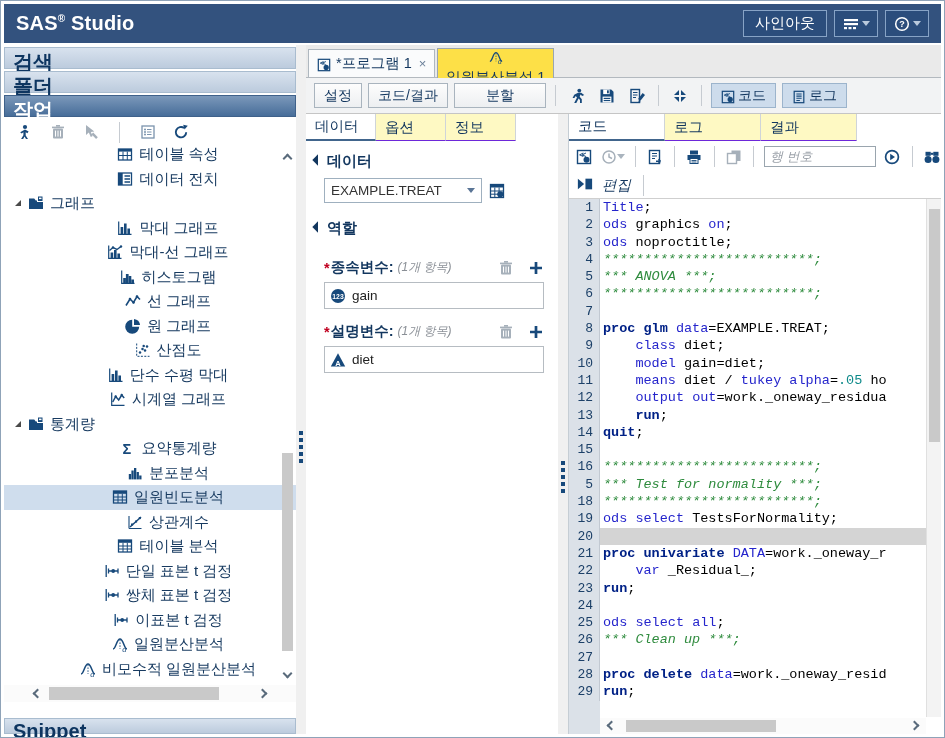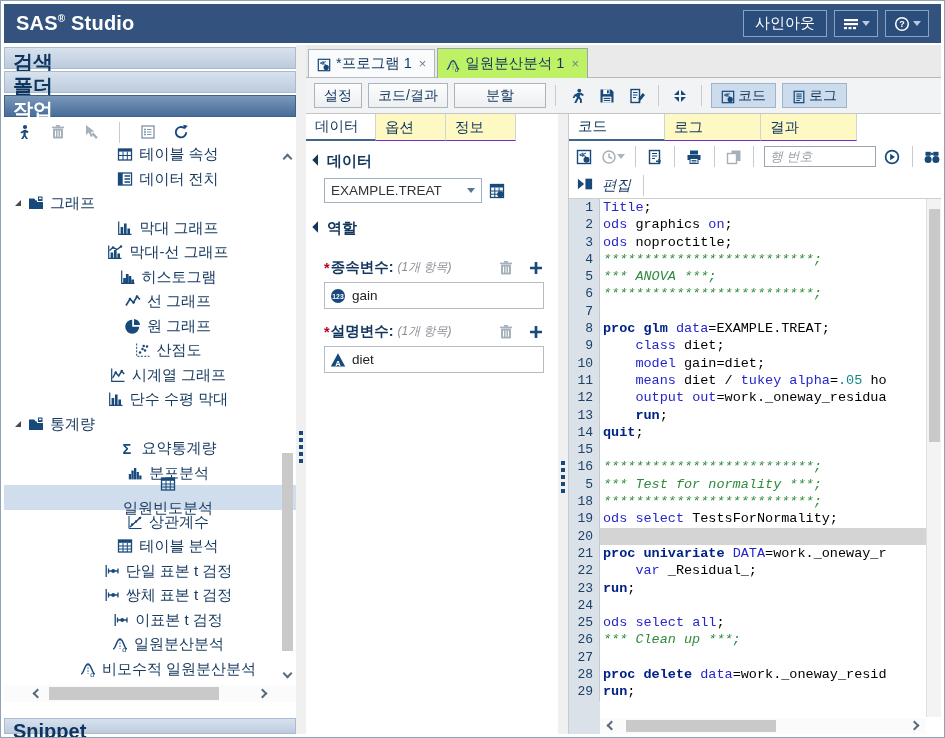--- a/index.html
+++ b/index.html
@@ -22,21 +22,21 @@
   
   .sidebar { width:292px; display:flex; flex-direction:column; background:#fff; }
   .acc { height:22px; margin-top:2px; background:linear-gradient(#d8e2ee,#bccbdd); border:1px solid #a9bccf; font-weight:bold; font-size:20px; color:#0d3560; padding:1px 0 0 8px; flex:none; cursor:pointer; }
   .acc.active { background:linear-gradient(#7b98ba,#476d99); color:#fff; border-color:#3f618a; }
   .task-toolbar { height:30px; display:flex; align-items:center; gap:17px; padding-left:13px; flex:none; background:#fff; }
   .tree { flex:1; position:relative; overflow:hidden; }
   .tree-inner { margin-top:-5px; }
   .trow { height:24.5px; display:flex; align-items:center; gap:6px; font-size:15px; color:#173a60; cursor:pointer; white-space:nowrap; }
   .trow.lv0 { padding-left:10px; }
   .trow.lv1 { padding-left:36px;justify-content:center; }
-  .trow.sel { background:#cfdded;flex-direction:column; }
+  .trow.sel { background:#cfdded; }
   .tlabel { padding-top:1px; }
   .caret { display:inline-flex; width:8px; height:8px; }
 
   .ic { display:inline-flex; width:16px; height:16px; color:#17497b; flex:none; }
   .ic.gray { color:#a6b0ba; }
   .ic.steel { color:#7a93ad; }
   .ic.sm { width:14px; height:14px; }
 
   
   .vsb { position:absolute; right:1px; top:2px; bottom:2px; width:15px; }
@@ -56,21 +56,21 @@
 
   
   .vsplit { width:10px; background:#f0f0f0; position:relative; flex:none; }
   .vsplit .dots { position:absolute; left:3px; top:56%; display:flex; flex-direction:column; gap:3px; }
   .vsplit .dots i { width:4px; height:4px; background:#17497b; }
 
   
   .main { flex:1; display:flex; flex-direction:column; overflow:hidden; }
   .tabbar { height:33px; background:#eaeaea; display:flex; align-items:flex-end; padding-left:2px; gap:2px; border-bottom:1px solid #b3b9bf; }
   .tab { height:28px; display:flex; align-items:center; gap:5px; padding:0 8px; border:1px solid #aeb7bf; border-bottom:none; background:#fafbfc; font-size:14.5px; color:#12365e; cursor:pointer; white-space:nowrap; }
-  .tab.active { background:#bef264; margin-bottom:-1px; height:30px; border-color:#9aa6b0; }
+  .tab.active { background:#fde047; margin-bottom:-1px; height:30px; border-color:#9aa6b0;flex-direction:column; }
   .tab .x { color:#6b8099; font-size:13px; margin-left:2px; }
   .toolbar { height:36px; background:#f2f3f4; border-bottom:1px solid #c5c5c5; display:flex; align-items:center; padding-left:8px; gap:6px; flex:none; }
   .tbtn { height:25px; border:1px solid #a9b4be; background:linear-gradient(#fdfdfd,#edeff1); color:#12365e; font-size:14px; padding:0 9px; cursor:pointer; font-family:inherit; }
   .tbtn.wide { width:92px; }
   .tbtn.pressed { background:#cddcec; border-color:#9cb4cc; display:flex; align-items:center; gap:3px; }
   .vsep { width:1px; height:21px; background:#c6cbd1; margin:0 3px; flex:none; }
   .icbtn { width:24px; height:24px; display:flex; align-items:center; justify-content:center; cursor:pointer; background:none; border:none; }
 
   .panels { flex:1; display:flex; overflow:hidden; background:#fff; }
 
@@ -299,37 +299,37 @@
                   <circle cx="12" cy="4.5" r="1.25" fill="currentColor"></circle>
                   <circle cx="8.7" cy="4" r="1.25" fill="currentColor"></circle>
                 </svg>
               </span>
               <span class="tlabel">산점도</span>
             </div>
             <div class="trow lv1">
               <span class="ic">
                 <svg viewBox="0 0 16 16" width="16" height="16">
                   <path d="M1.7 1.5 V14.3 H14.5" fill="none" stroke="currentColor" stroke-width="1.2"></path>
+                  <rect x="3.6" y="7" width="2.6" height="7.3" fill="currentColor"></rect>
+                  <rect x="7" y="3.5" width="2.6" height="10.8" fill="currentColor"></rect>
+                  <rect x="10.4" y="8.5" width="2.6" height="5.8" fill="currentColor"></rect>
+                </svg>
+              </span>
+              <span class="tlabel">단수 수평 막대</span>
+            </div>
+            <div class="trow lv1">
+              <span class="ic">
+                <svg viewBox="0 0 16 16" width="16" height="16">
+                  <path d="M1.7 1.5 V14.3 H14.5" fill="none" stroke="currentColor" stroke-width="1.2"></path>
                   <path d="M2.7 11 L5.7 5.5 L8.7 9 L11.7 4 L14.2 7" fill="none" stroke="currentColor" stroke-width="1.5"></path>
                   <circle cx="5.7" cy="5.5" r="1.2" fill="currentColor"></circle>
                   <circle cx="11.7" cy="4" r="1.2" fill="currentColor"></circle>
                 </svg>
               </span>
               <span class="tlabel">시계열 그래프</span>
-            </div>
-            <div class="trow lv1">
-              <span class="ic">
-                <svg viewBox="0 0 16 16" width="16" height="16">
-                  <path d="M1.7 1.5 V14.3 H14.5" fill="none" stroke="currentColor" stroke-width="1.2"></path>
-                  <rect x="3.6" y="7" width="2.6" height="7.3" fill="currentColor"></rect>
-                  <rect x="7" y="3.5" width="2.6" height="10.8" fill="currentColor"></rect>
-                  <rect x="10.4" y="8.5" width="2.6" height="5.8" fill="currentColor"></rect>
-                </svg>
-              </span>
-              <span class="tlabel">단수 수평 막대</span>
             </div>
             <div class="trow lv0">
               <span class="caret">
                 <svg viewBox="0 0 8 8" width="8" height="8">
                   <path d="M7 1 V7 H1 Z" fill="#4a4a4a"></path>
                 </svg>
               </span>
               <span class="ic">
                 <svg viewBox="0 0 16 16" width="16" height="16">
                   <path d="M1 3.5 H6.2 L7.8 5.5 H15 V14 H1 Z" fill="currentColor"></path>

